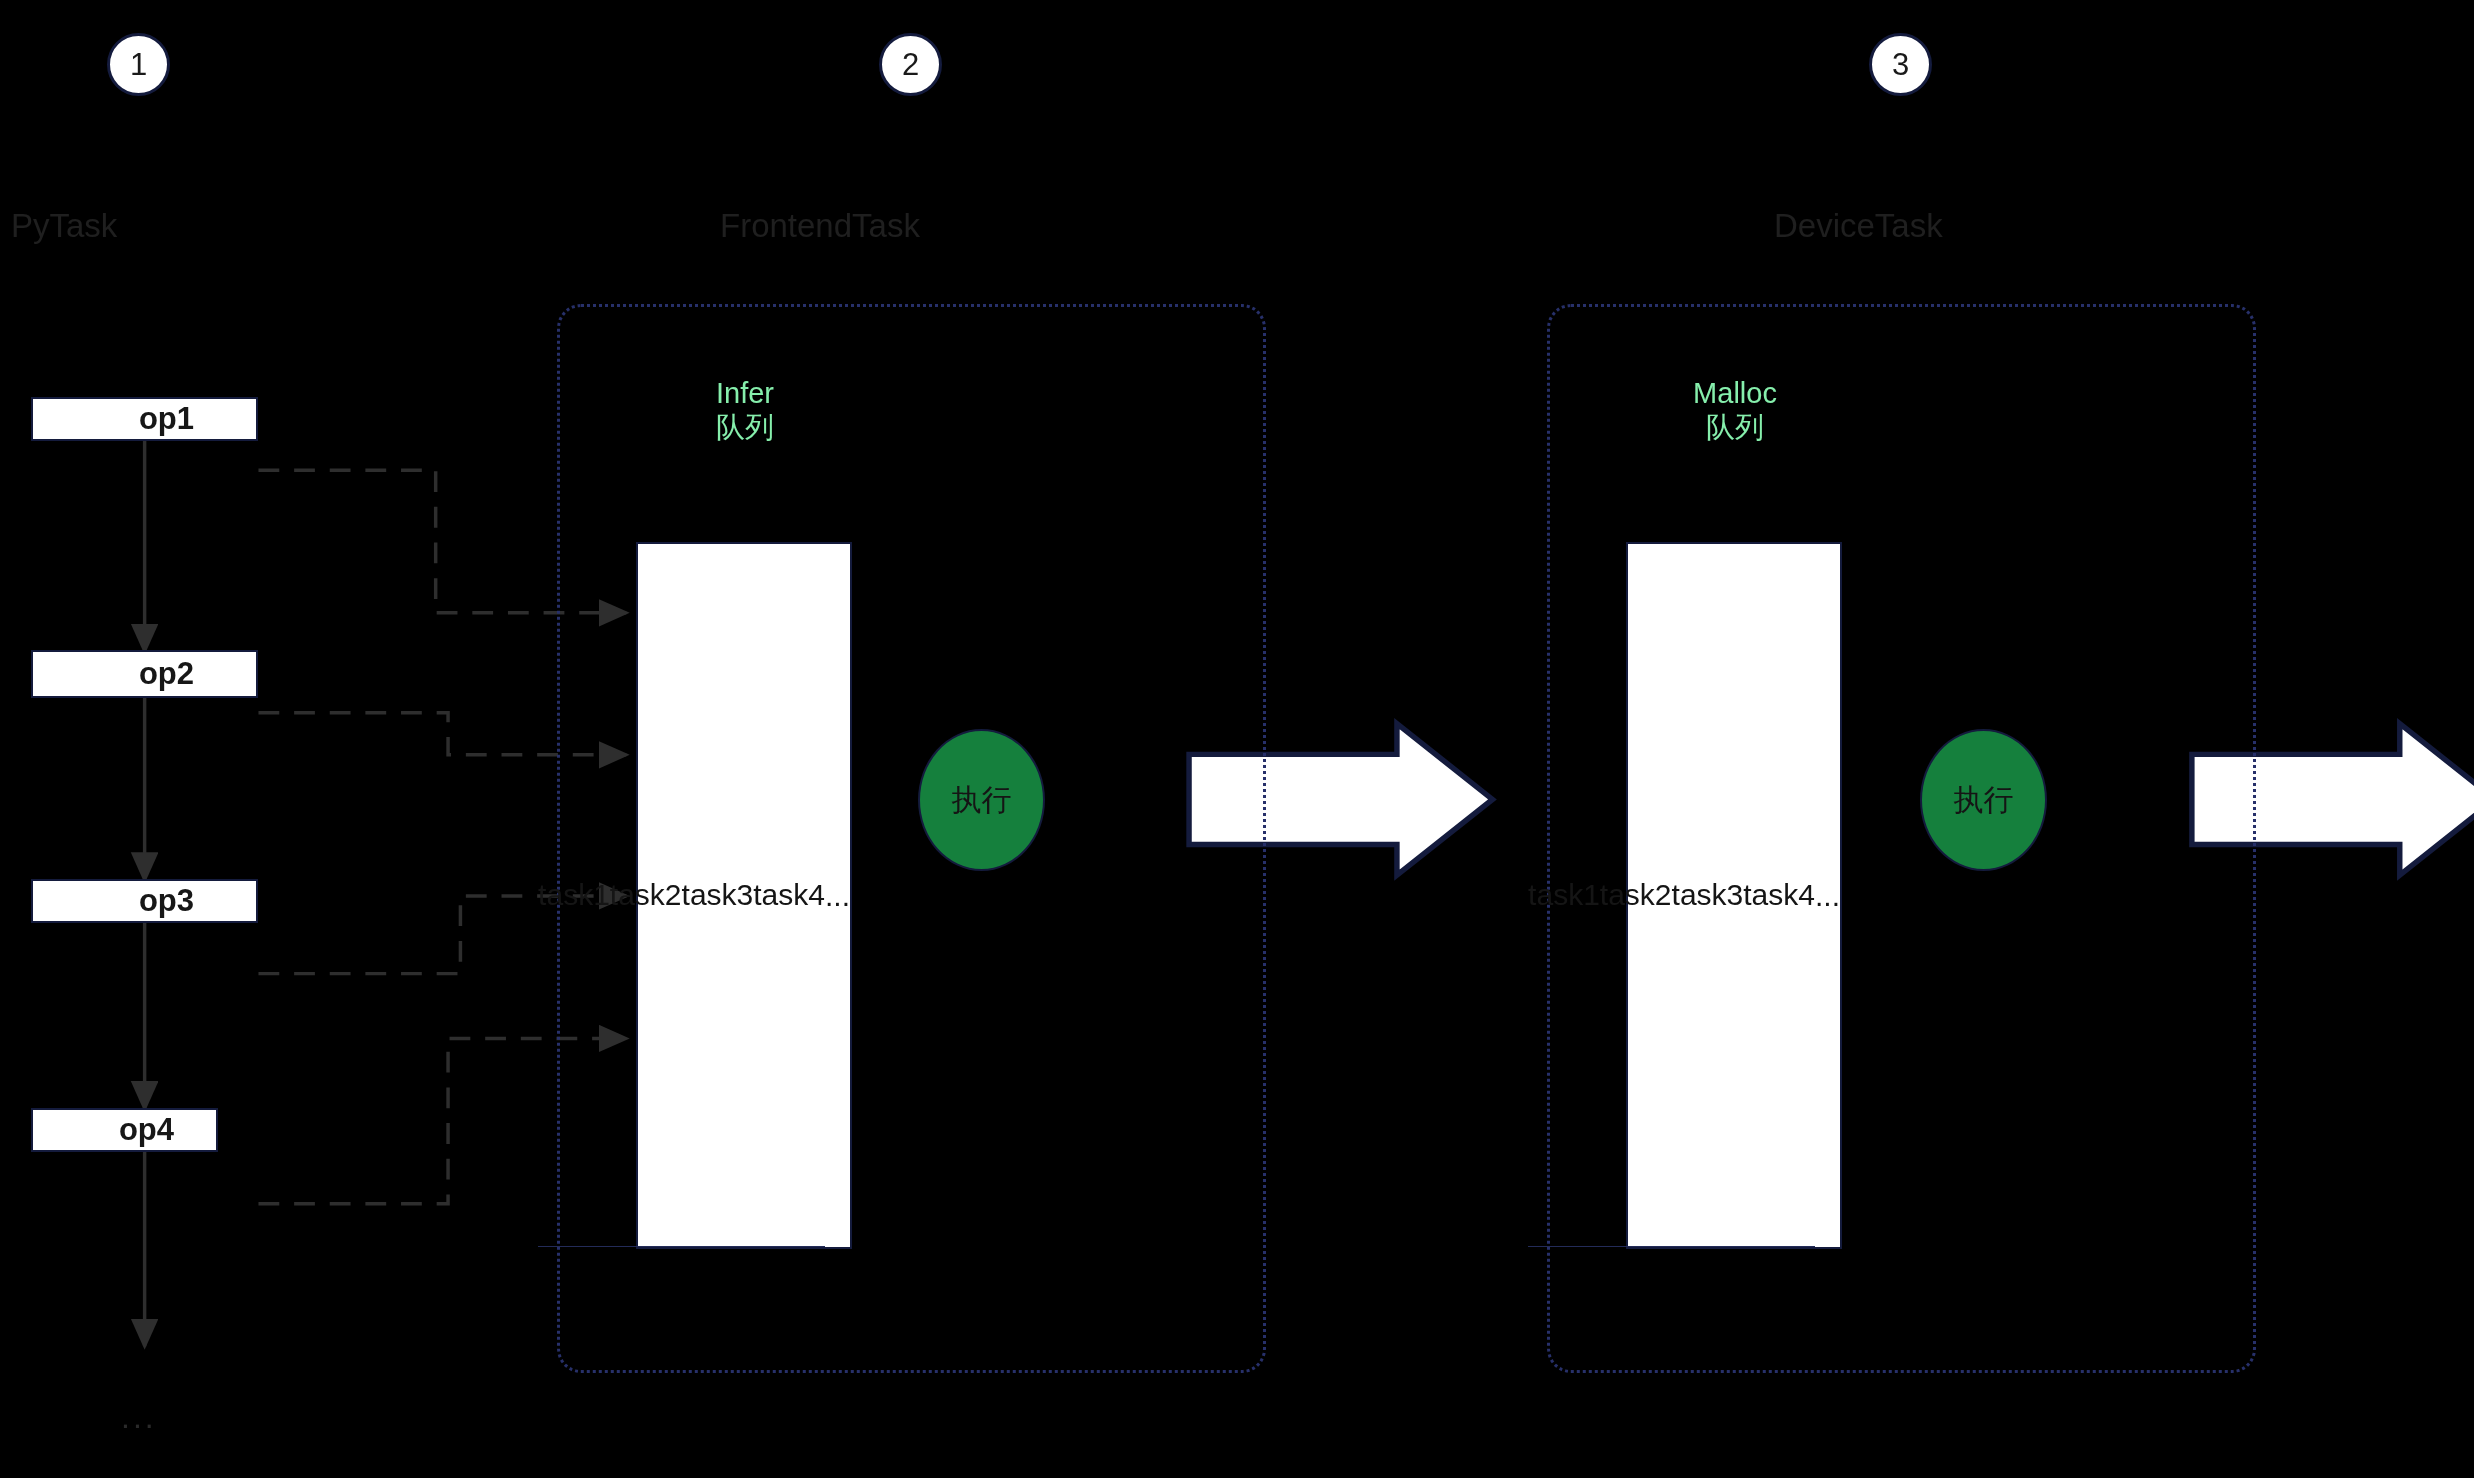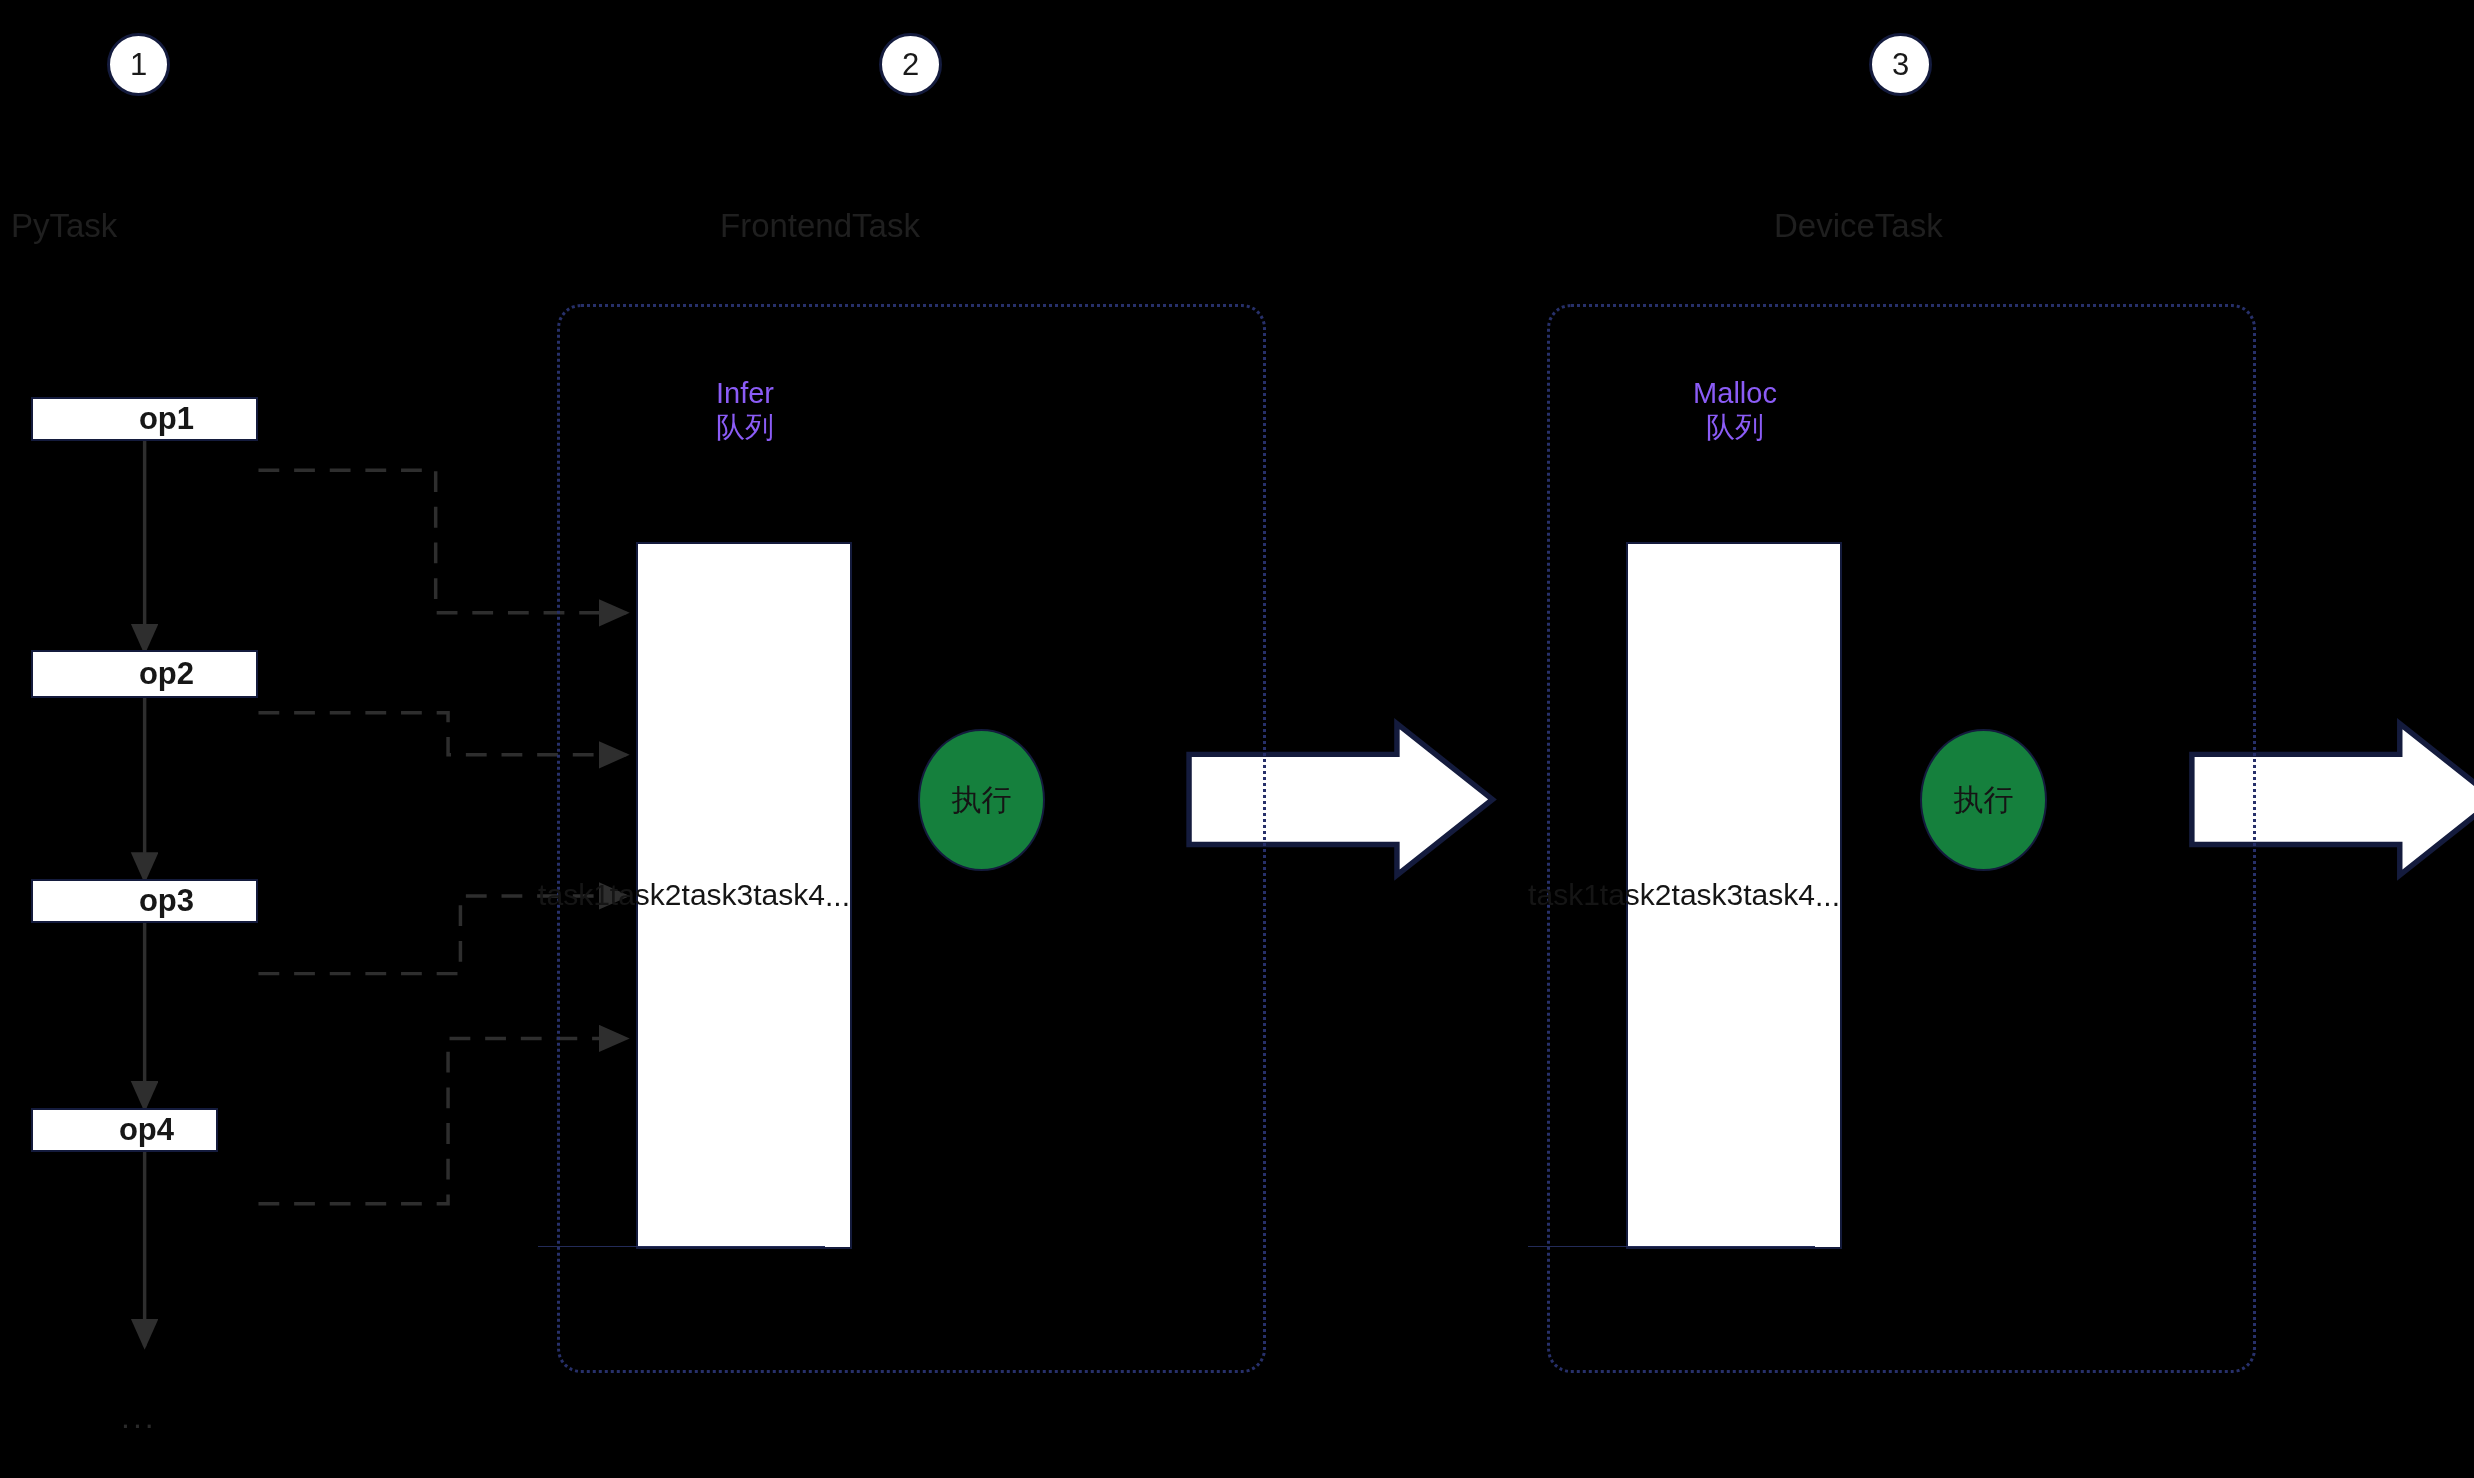--- a/index.html
+++ b/index.html
@@ -41,21 +41,21 @@
   .lane-box{
     border:3px dotted #27306a;
     border-radius:24px;
     box-sizing:border-box;
     background:transparent;
   }
 
   
   .queue-caption{
     font-size:29px;
-    color:#8b5cf6;
+    color:#86efac;
     line-height:1.18;
     text-align:center;
     white-space:nowrap;
     font-weight:400;
   }
 
   
   .op-box{
     background:#ffffff;
     border:2.5px solid #141b3d;

